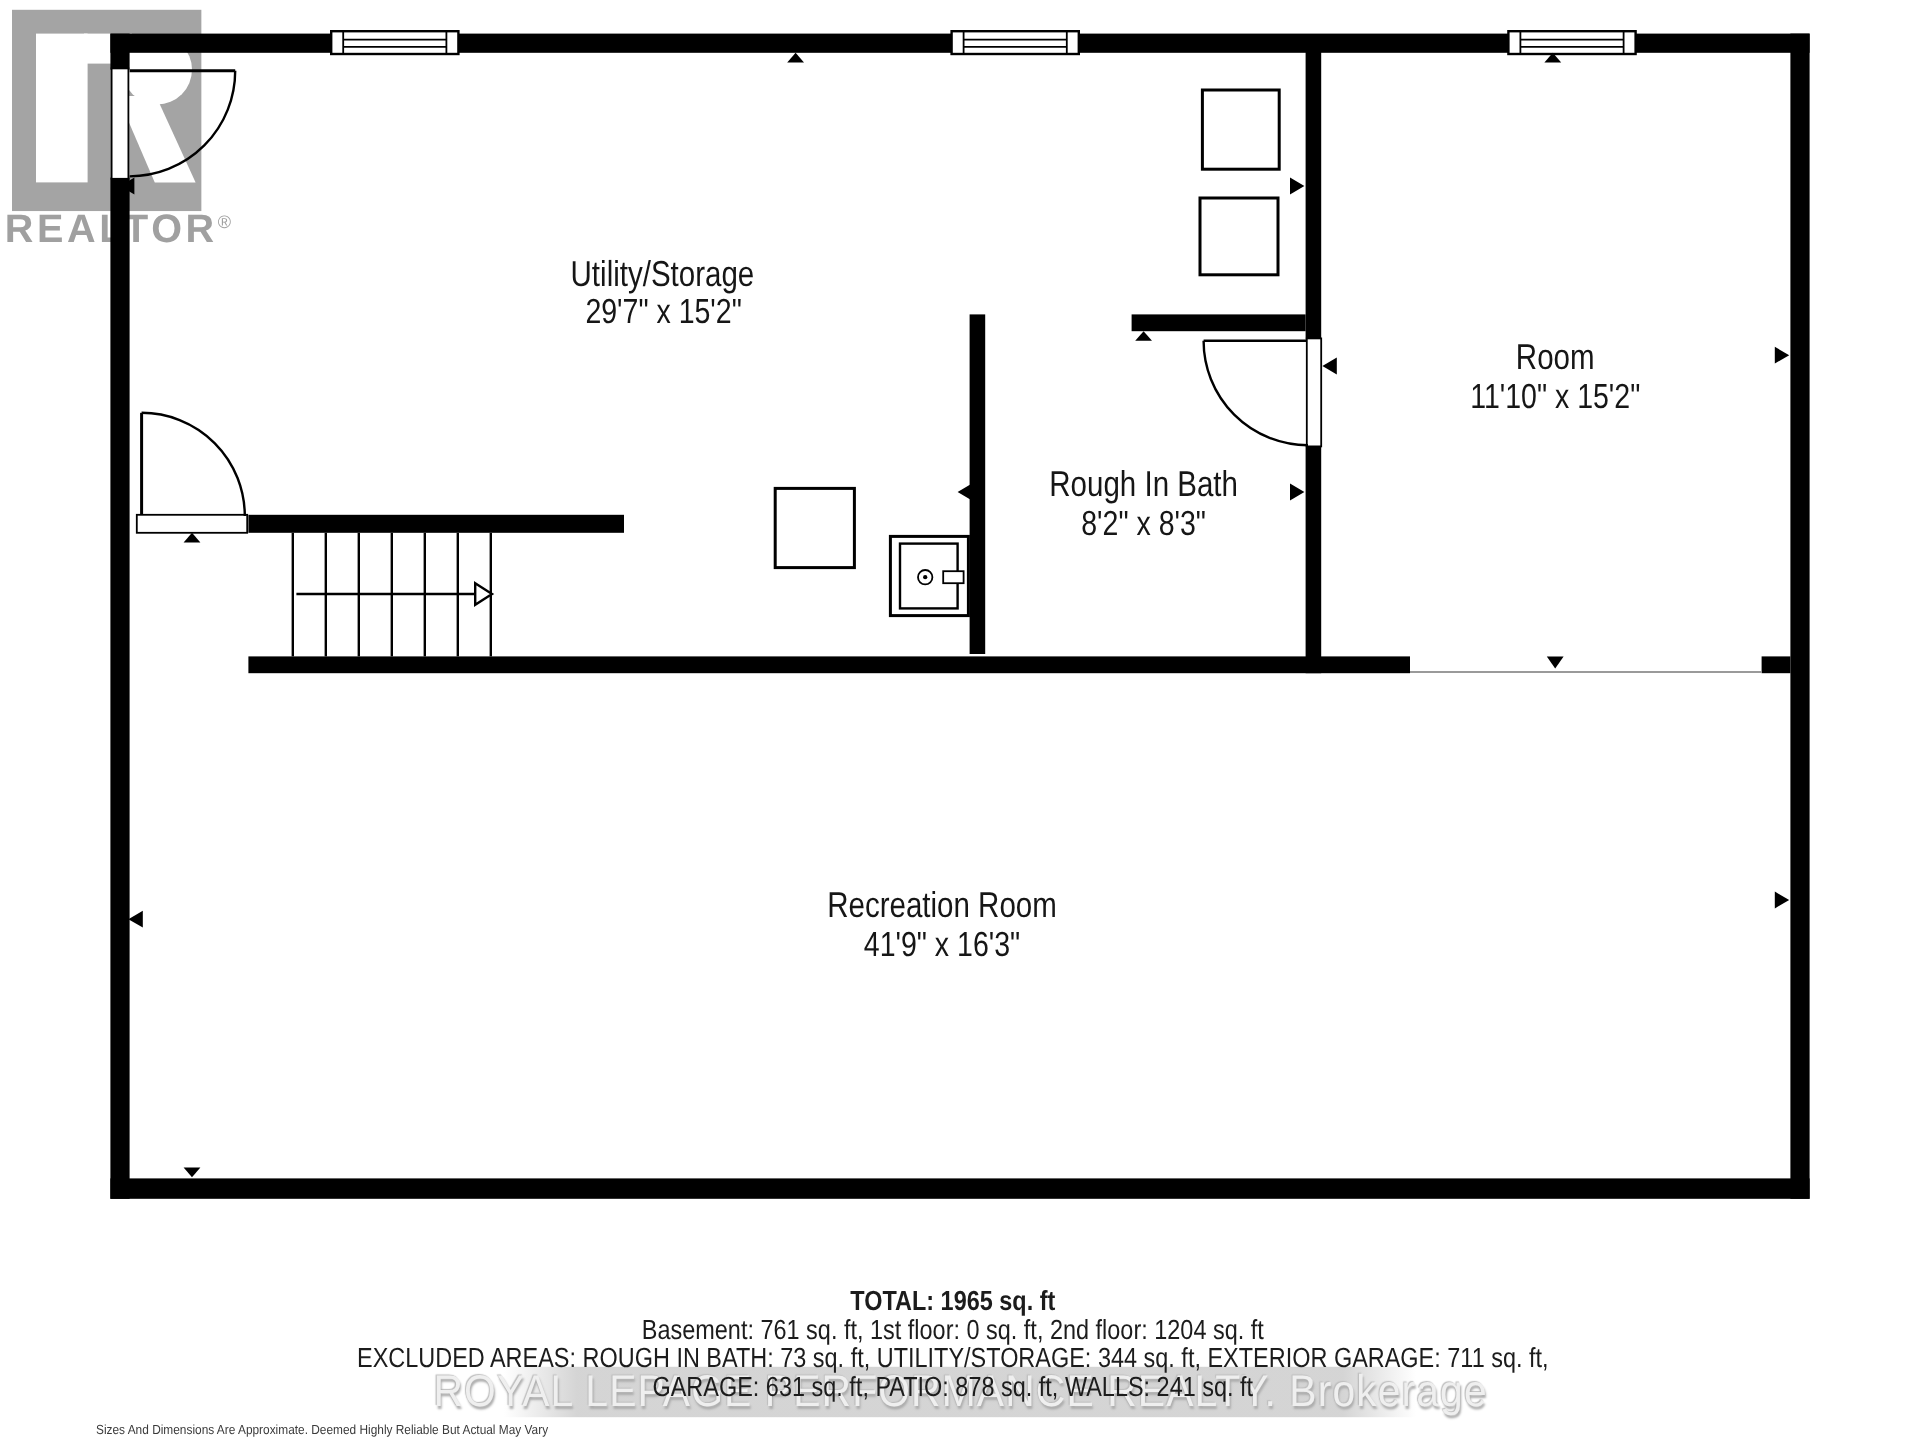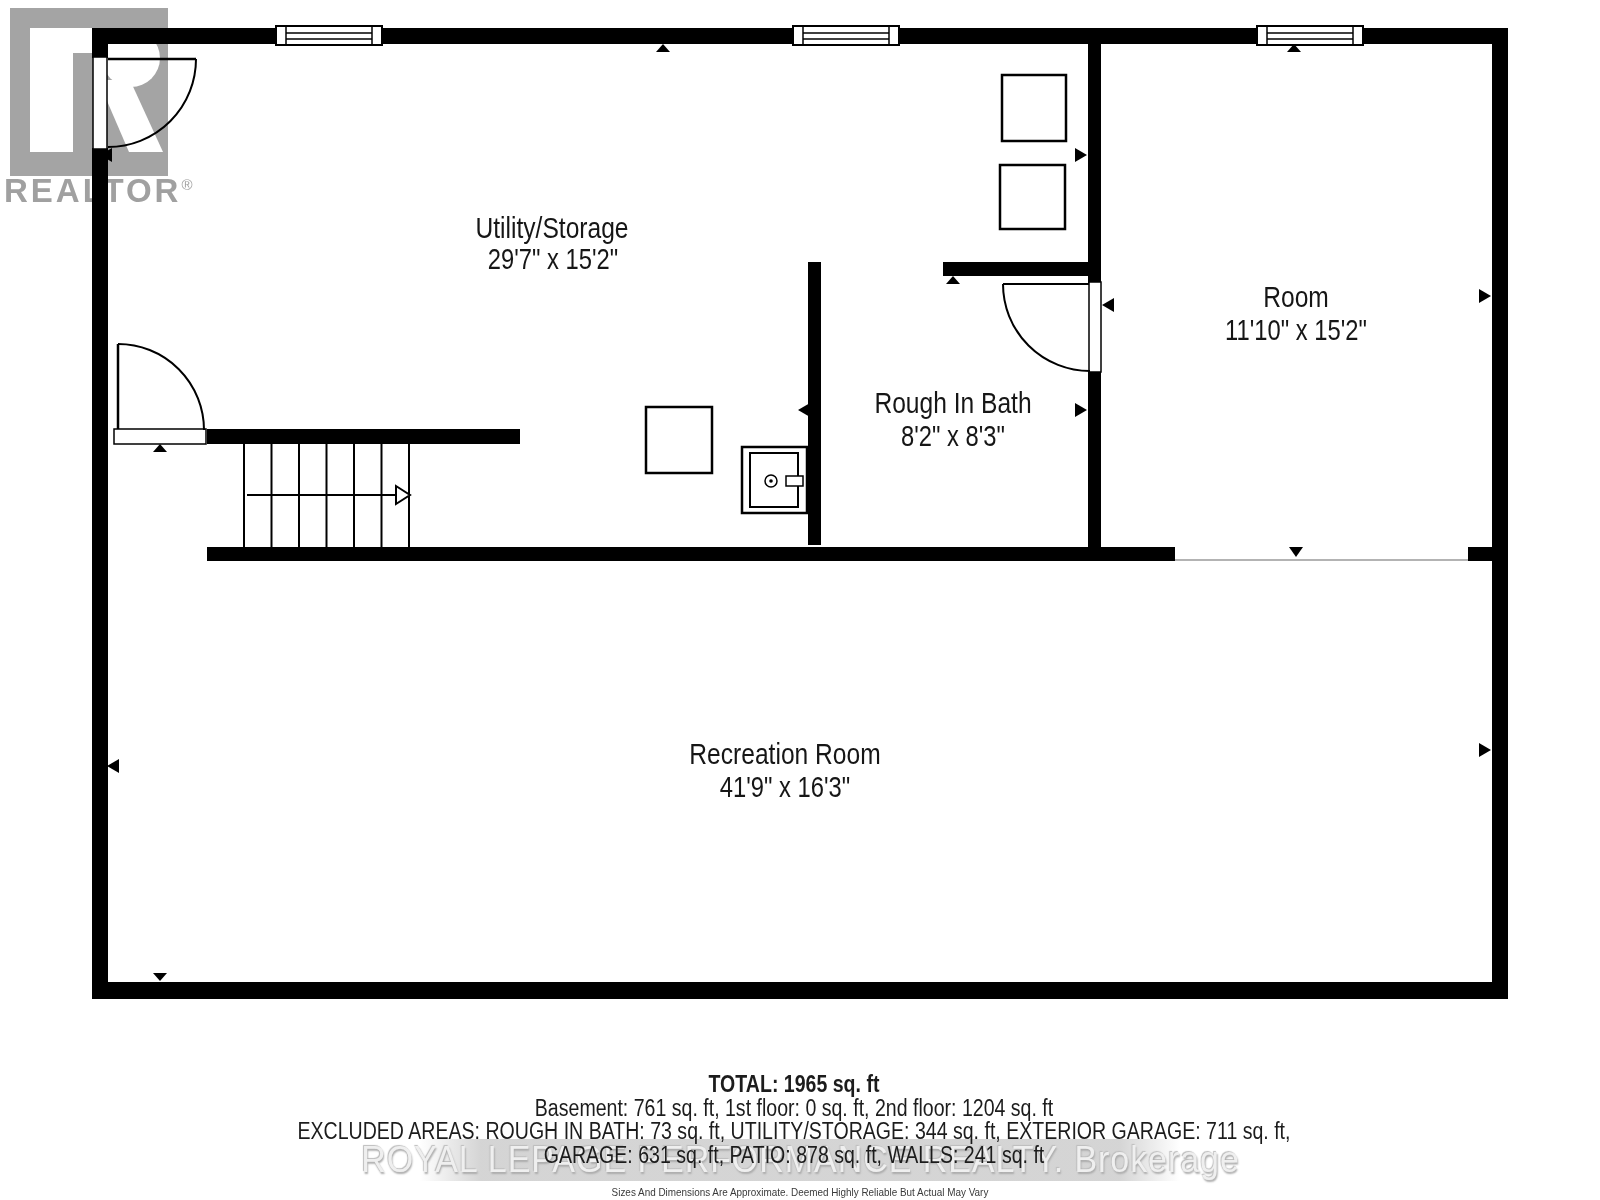--- a/index.html
+++ b/index.html
@@ -19,21 +19,21 @@
   #summary .line{transform:scaleX(0.85);transform-origin:center;white-space:nowrap;}
   #summary .total{font-weight:bold;}
   
   #watermark{position:absolute;left:420px;top:1139px;width:760px;height:42px;z-index:2;
       background:linear-gradient(90deg,rgba(214,214,214,0) 0%,rgba(208,208,208,0.9) 8%,
                  rgba(208,208,208,0.9) 92%,rgba(214,214,214,0) 100%);
       display:flex;align-items:flex-end;justify-content:center;}
   #watermark .wm-text{font-size:37px;color:#efefef;white-space:nowrap;
       letter-spacing:1px;transform:scaleX(0.92);
       text-shadow:1px 2px 2px #ababab, -1px -1px 1px #bdbdbd;}
-  #disclaimer{position:absolute;left:0;top:1186px;width:1600px;text-align:center;z-index:4;
+  #disclaimer{position:absolute;left:0;top:1186px;width:1600px;text-align:left;z-index:4;
       font-size:11px;color:#3a3a3a;}
   #disclaimer .line{transform:scaleX(0.9);transform-origin:center;}
 </style>
 </head>
 <body>
 
 <div id="canvas">
 
   <div id="realtor-logo">
     <svg width="158" height="168" viewBox="0 0 158 168">

